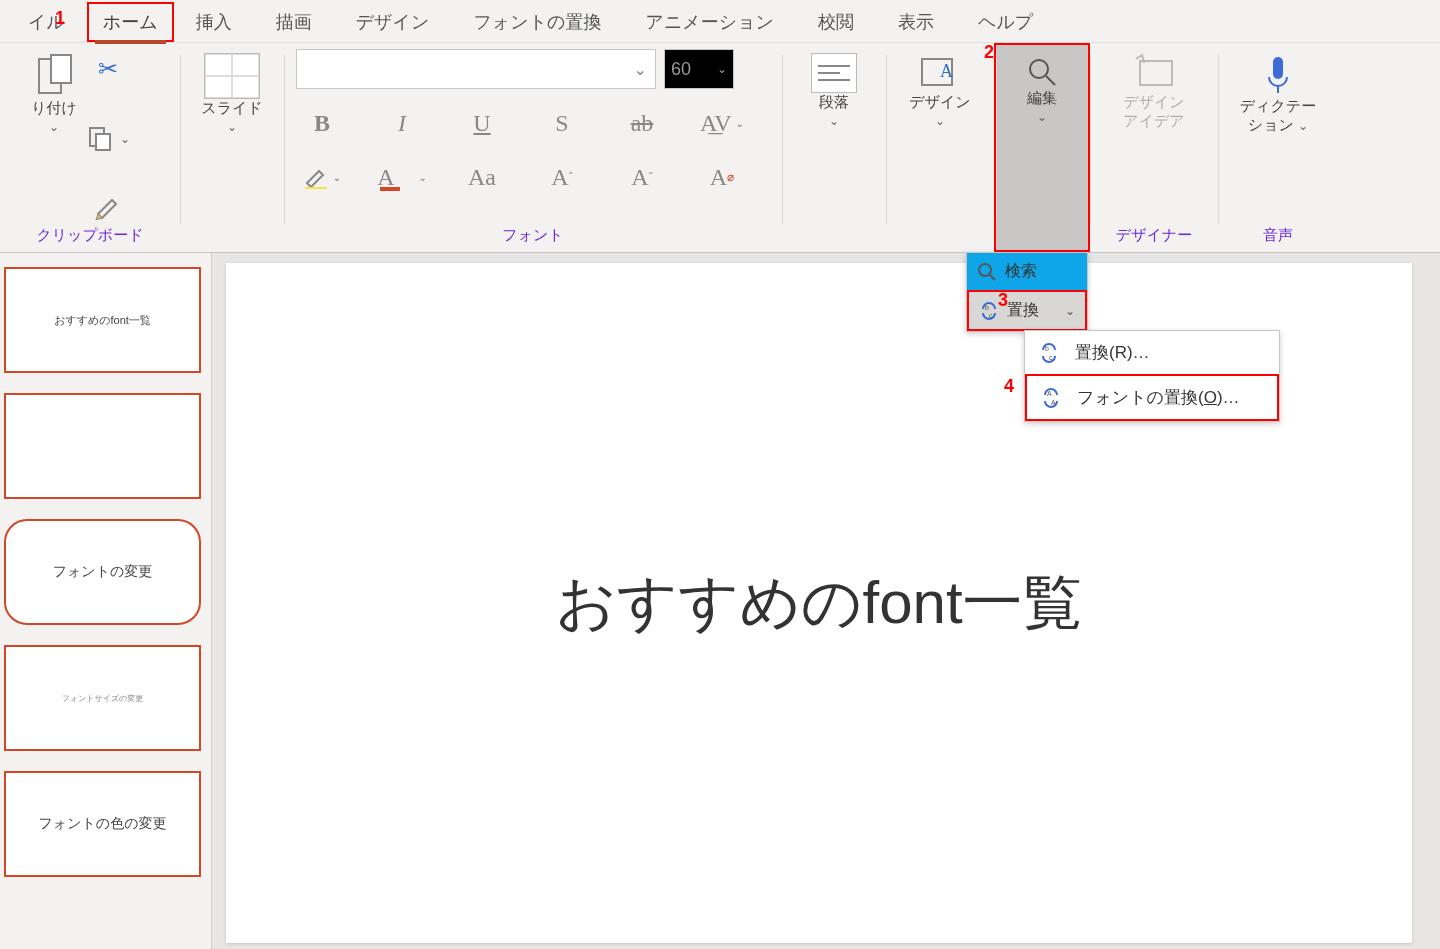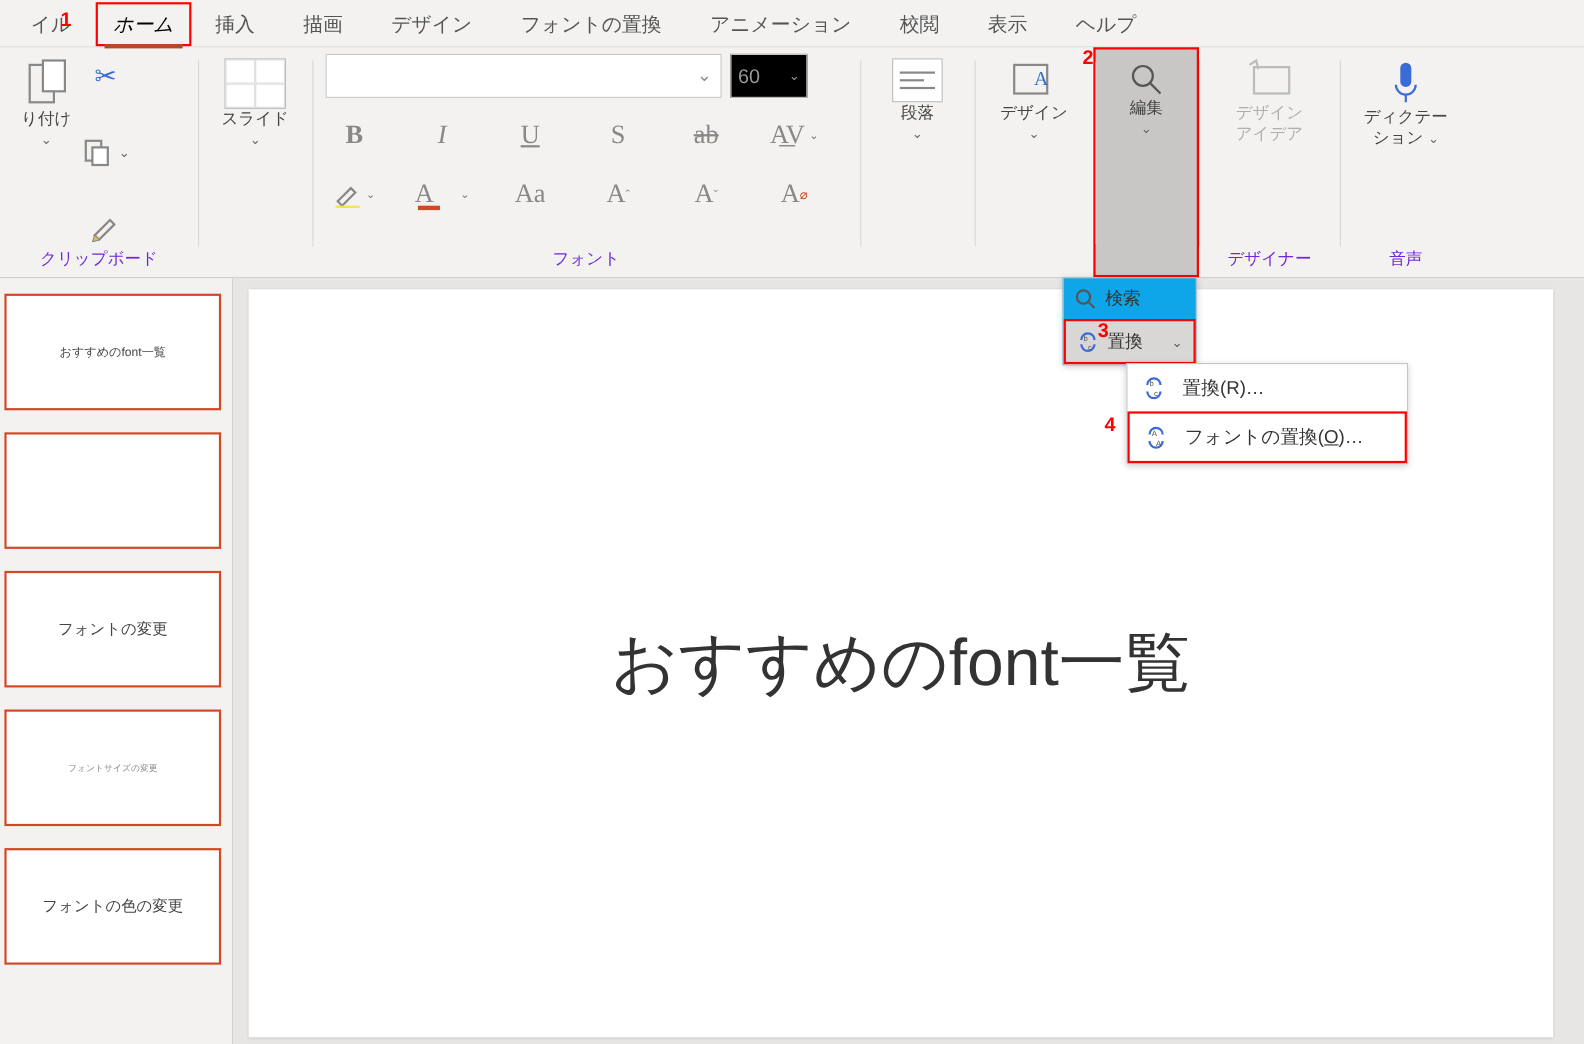--- a/index.html
+++ b/index.html
@@ -1,21 +1,21 @@
 <!DOCTYPE html>
 <html><head>
 <meta charset="utf-8">
 <style>
 html,body{margin:0;padding:0;background:#f3f2f1;font-family:"Yu Gothic UI","Meiryo",sans-serif;color:#333;font-size:16px;width:1440px;height:949px;overflow:hidden;}
 *{box-sizing:border-box;}
 
 
 .tabs{display:flex;align-items:center;height:40px;padding:0 6px;gap:0;margin-top:2px;}
 .tab{padding:6px 22px;font-size:18px;color:#555;cursor:pointer;position:relative;}
-.tab.active{color:#000000;font-style:italic;}
+.tab.active{color:#404040;}
 .tab.active::after{content:"";position:absolute;left:6px;right:6px;bottom:-4px;height:4px;background:#b7472a;}
 
 
 .anno{color:#ff0000;font-weight:bold;font-size:18px;position:absolute;z-index:50;pointer-events:none;}
 .red-box{border:2px solid #ff0000;}
 
 
 .ribbon{display:flex;height:210px;border-top:1px solid #e1dfdd;}
 .group{display:flex;flex-direction:column;padding:6px 12px 2px;position:relative;}
 .group + .group::before{content:"";position:absolute;left:0;top:12px;bottom:28px;width:1px;background:#d8d6d4;}
@@ -84,21 +84,21 @@
   <div class="tab">アニメーション</div>
   <div class="tab">校閲</div>
   <div class="tab">表示</div>
   <div class="tab">ヘルプ</div>
 </div>
 
 <div class="ribbon">
 
   <div class="group" style="width:180px;">
     <div class="group-body">
-      <div class="btn" style="width:60px;">
+      <div class="btn" style="width:60px;margin-left:12px;">
         <span class="icon">
           <svg width="42" height="46" viewBox="0 0 42 46">
               <rect x="6" y="6" width="22" height="34" fill="none" stroke="#888" stroke-width="2"></rect>
               <rect x="18" y="2" width="20" height="28" fill="#fff" stroke="#888" stroke-width="2"></rect>
             </svg>
         </span>
         <span>り付け</span>
         <span class="caret">⌄</span>
       </div>
       <div class="stack">
@@ -281,21 +281,21 @@
 
 </div>
 <div class="hsep"></div>
 
 <div class="workspace">
   <div class="thumb-pane">
     <div class="thumb">おすすめのfont一覧</div>
     <div class="thumb">
         <span class="tiny"></span>
       </div>
-    <div class="thumb" style="font-size:14px;">フォントの変更</div>
+    <div class="thumb" style="font-size:14px;border-radius:23px;">フォントの変更</div>
     <div class="thumb">
         <span class="tiny">フォントサイズの変更</span>
       </div>
     <div class="thumb" style="font-size:14px;">フォントの色の変更</div>
   </div>
   <div class="canvas-pane">
     <div class="canvas">
       <div class="slide-title">おすすめのfont一覧</div>
     </div>
   </div>

